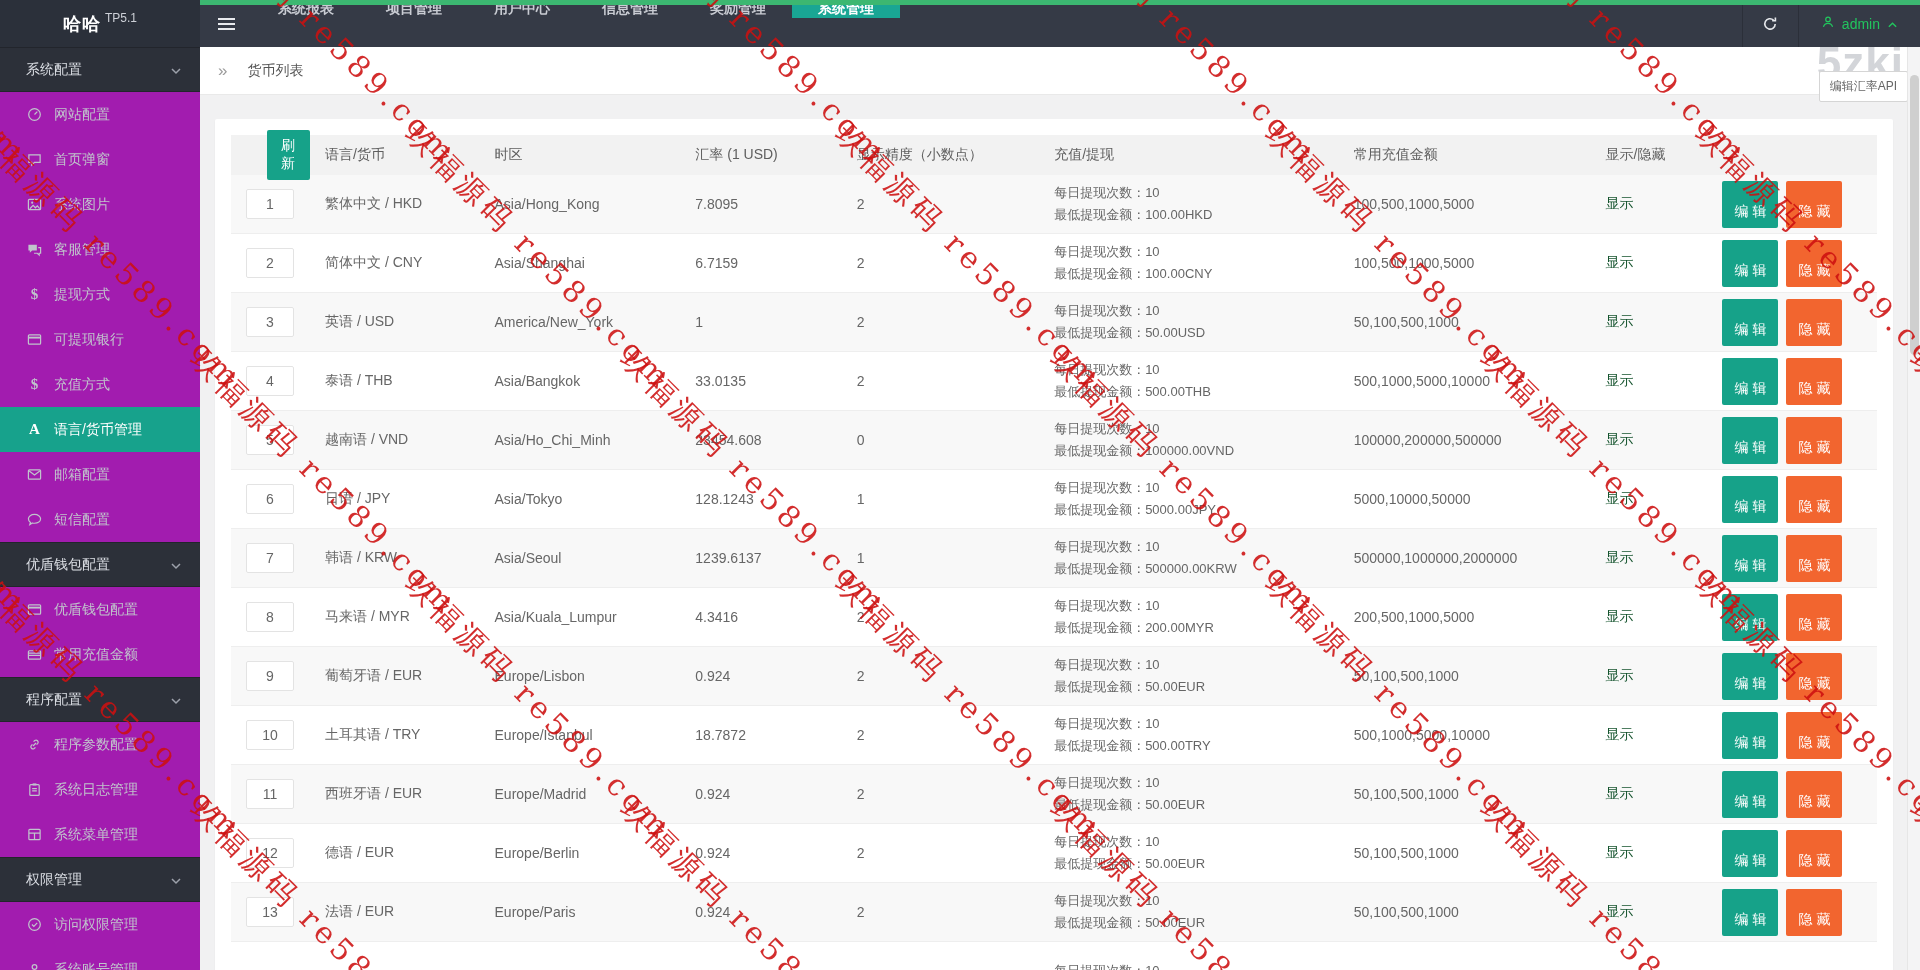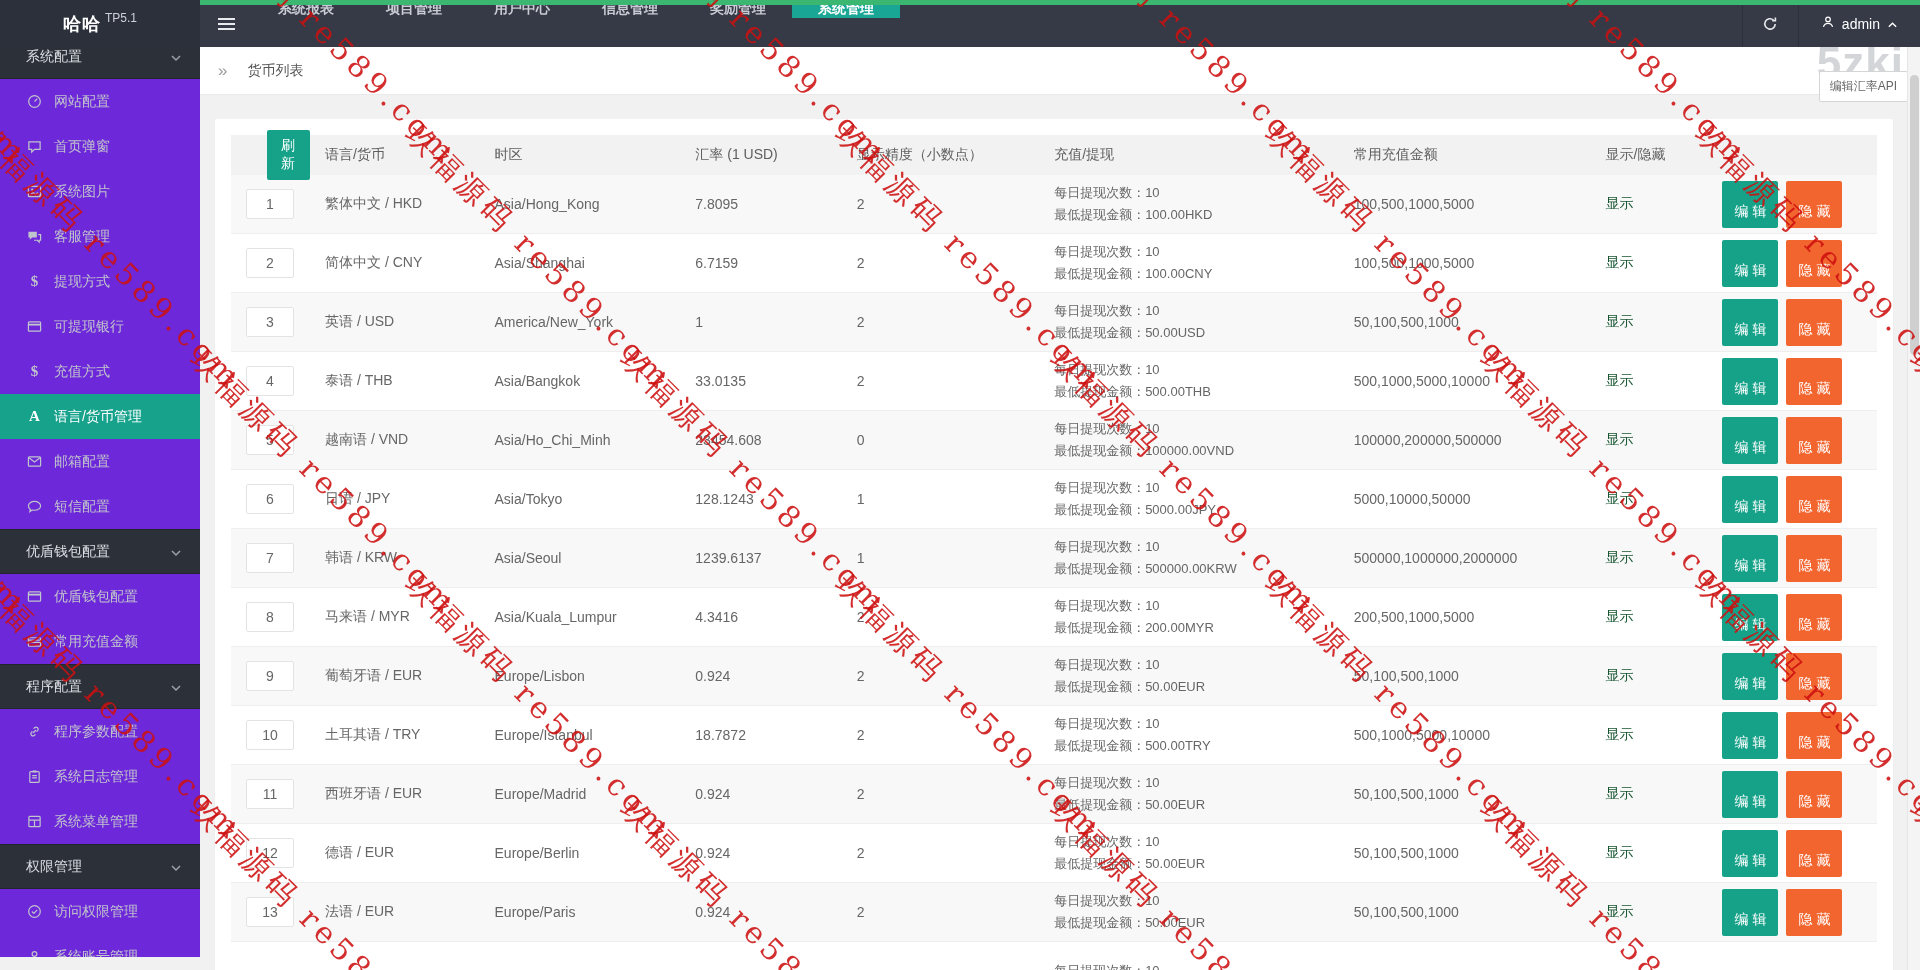--- a/index.html
+++ b/index.html
@@ -13,26 +13,26 @@
   .logo-text { font-size:18px; font-weight:bold; letter-spacing:1px; }
   .logo-badge { font-size:12px; color:#cdd0d7; margin-left:4px; position:relative; top:-6px; }
   .hamburger { width:52px; display:flex; flex-direction:column; justify-content:center; align-items:center; gap:3px; cursor:pointer; }
   .hamburger i { display:block; width:17px; height:2px; background:#e8eaee; }
   .nav { display:flex; align-items:flex-start;font-weight:bold; }
   .nav-item { padding:0 26px; display:flex; align-items:center; color:#c9ccd3; font-size:14px; cursor:pointer; }
   .nav-item.active { background:#19a694; color:#fff; }
   .topbar-right { margin-left:auto; display:flex; align-items:stretch; }
   .icon-btn { width:56px; display:flex; align-items:center; justify-content:center; color:#e6e8ec; cursor:pointer; border-left:1px solid rgba(0,0,0,.18); }
   .icon-btn svg { width:16px; height:16px; }
-  .admin-box { display:flex; align-items:center; gap:7px; padding:0 22px; color:#ffffff; font-size:14px; cursor:pointer; border-left:1px solid rgba(0,0,0,.18); }
+  .admin-box { display:flex; align-items:center; gap:7px; padding:0 22px; color:#22c55e; font-size:14px; cursor:pointer; border-left:1px solid rgba(0,0,0,.18); }
   .admin-box svg { width:14px; height:14px; }
   .admin-box .chev svg { width:11px; height:8px; }
 
   
-  .sidebar { position:absolute; top:34px; left:0; width:200px; height:923px; background:#6d28d9; z-index:9; overflow:hidden; }
+  .sidebar { position:absolute; top:47px; left:0; width:200px; height:923px; background:#a21caf; z-index:9; overflow:hidden; }
   .sb-section { height:45px; background:#2c3039; color:#dcdfe5; font-size:14px; display:flex; align-items:center; justify-content:space-between; padding:0 18px 0 26px; cursor:pointer; border-top:1px solid rgba(0,0,0,.22); border-bottom:1px solid rgba(0,0,0,.22); }
   .sb-section svg { width:12px; height:8px; color:#9da1ab; }
   .sb-item { height:45px; display:flex; align-items:center; gap:11px; padding-left:26px; color:#c0c4cc; font-size:14px; cursor:pointer; }
   .sb-item.active { background:#17a28c; color:#fff; }
   .sb-ico { width:17px; height:17px; display:inline-flex; align-items:center; justify-content:center; flex:none; }
   .sb-ico svg { width:15px; height:15px; }
   .txt-ico { font-weight:bold; font-size:15px; line-height:1; font-family:"Liberation Serif","DejaVu Serif",serif; }
 
   
   .main { position:absolute; left:200px; top:47px; width:1720px; height:923px; }

